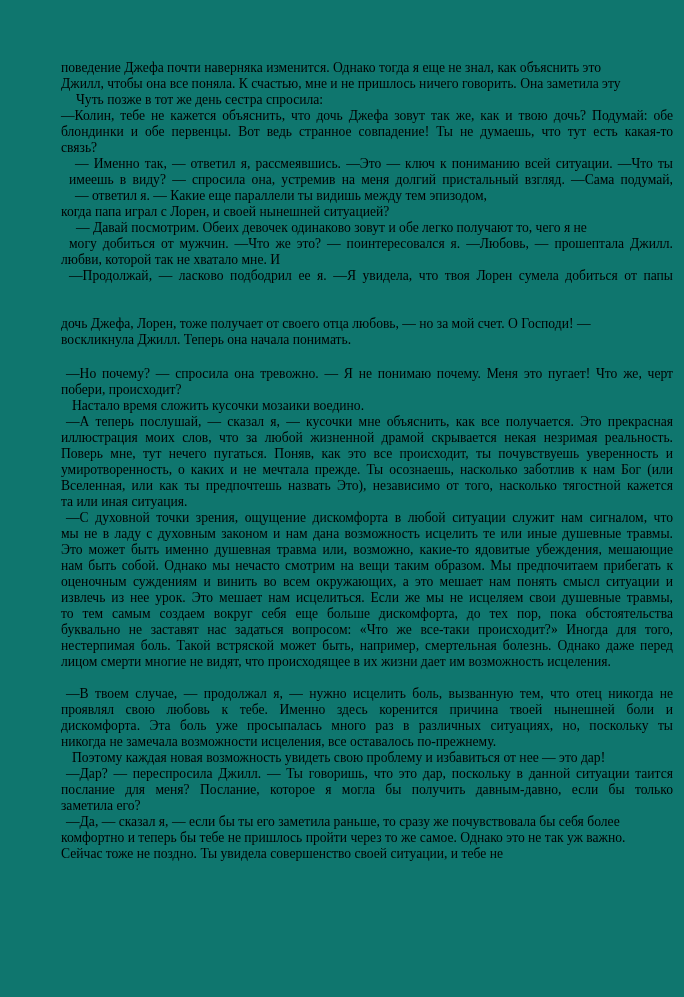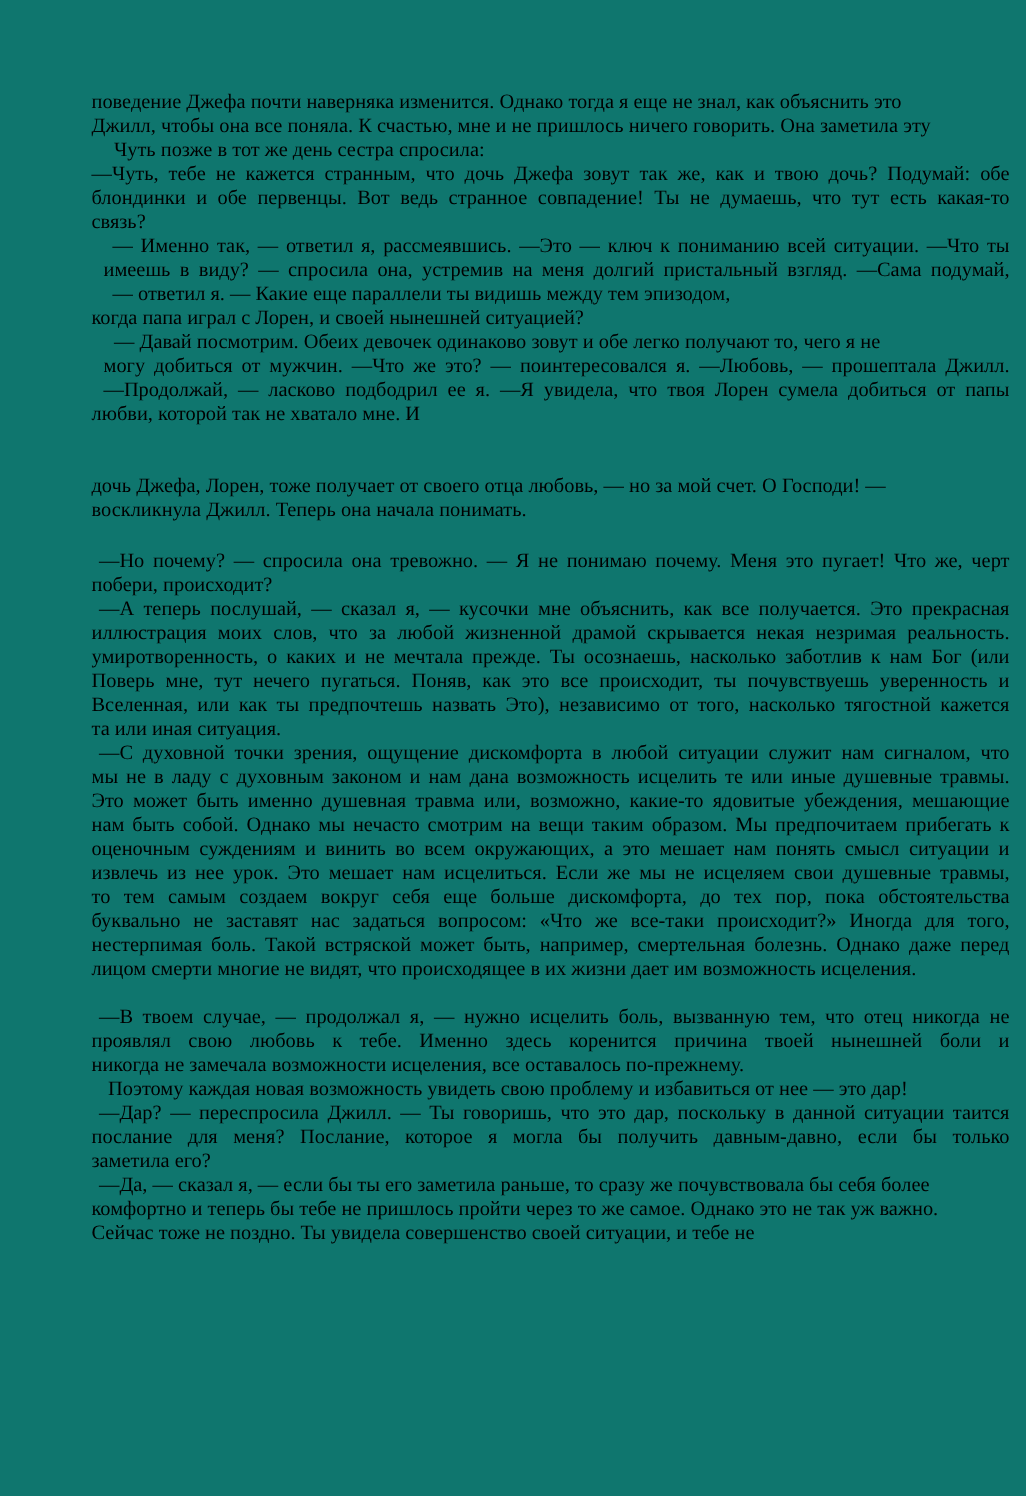--- a/index.html
+++ b/index.html
@@ -34,53 +34,55 @@
   }
 </style>
 </head>
 <body>
 
 <div class="page">
   <div class="text-block" id="textBlock">
       <div class="text-line">поведение Джефа почти наверняка изменится. Однако тогда я еще не знал, как объяснить это</div>
       <div class="text-line">Джилл, чтобы она все поняла. К счастью, мне и не пришлось ничего говорить. Она заметила эту</div>
       <div class="text-line" style="padding-left: 15px;">Чуть позже в тот же день сестра спросила:</div>
-      <div class="text-line justify">—Чуть, тебе не кажется странным, что дочь Джефа зовут так же, как и твою дочь? Подумай: обе</div>
+      <div class="text-line justify">—Колин, тебе не кажется объяснить, что дочь Джефа зовут так же, как и твою дочь? Подумай: обе</div>
       <div class="text-line justify">блондинки и обе первенцы. Вот ведь странное совпадение! Ты не думаешь, что тут есть какая-то</div>
       <div class="text-line">связь?</div>
       <div class="text-line justify" style="padding-left: 14px;">— Именно так, — ответил я, рассмеявшись. —Это — ключ к пониманию всей ситуации. —Что ты</div>
       <div class="text-line justify" style="padding-left: 8px;">имеешь в виду? — спросила она, устремив на меня долгий пристальный взгляд. —Сама подумай,</div>
       <div class="text-line" style="padding-left: 14px;">— ответил я. — Какие еще параллели ты видишь между тем эпизодом,</div>
       <div class="text-line">когда папа играл с Лорен, и своей нынешней ситуацией?</div>
       <div class="text-line" style="padding-left: 15px;">— Давай посмотрим. Обеих девочек одинаково зовут и обе легко получают то, чего я не</div>
       <div class="text-line justify" style="padding-left: 8px;">могу добиться от мужчин. —Что же это? — поинтересовался я. —Любовь, — прошептала Джилл.</div>
+      <div class="text-line">любви, которой так не хватало мне. И</div>
       <div class="text-line justify" style="padding-left: 8px;">—Продолжай, — ласково подбодрил ее я. —Я увидела, что твоя Лорен сумела добиться от папы</div>
-      <div class="text-line">любви, которой так не хватало мне. И</div>
       <div class="text-line" style="margin-top: 32px;">дочь Джефа, Лорен, тоже получает от своего отца любовь, — но за мой счет. О Господи! —</div>
       <div class="text-line">воскликнула Джилл. Теперь она начала понимать.</div>
       <div class="text-line justify" style="padding-left: 5px; margin-top: 18px;">—Но почему? — спросила она тревожно. — Я не понимаю почему. Меня это пугает! Что же, черт</div>
       <div class="text-line">побери, происходит?</div>
+      <div class="text-line" style="padding-left: 11px;">Настало время сложить кусочки мозаики воедино.</div>
       <div class="text-line justify" style="padding-left: 5px;">—А теперь послушай, — сказал я, — кусочки мне объяснить, как все получается. Это прекрасная</div>
       <div class="text-line justify">иллюстрация моих слов, что за любой жизненной драмой скрывается некая незримая реальность.</div>
+      <div class="text-line justify">Поверь мне, тут нечего пугаться. Поняв, как это все происходит, ты почувствуешь уверенность и</div>
       <div class="text-line justify">умиротворенность, о каких и не мечтала прежде. Ты осознаешь, насколько заботлив к нам Бог (или</div>
-      <div class="text-line justify">Поверь мне, тут нечего пугаться. Поняв, как это все происходит, ты почувствуешь уверенность и</div>
       <div class="text-line justify">Вселенная, или как ты предпочтешь назвать Это), независимо от того, насколько тягостной кажется</div>
       <div class="text-line">та или иная ситуация.</div>
       <div class="text-line justify" style="padding-left: 5px;">—С духовной точки зрения, ощущение дискомфорта в любой ситуации служит нам сигналом, что</div>
       <div class="text-line justify">мы не в ладу с духовным законом и нам дана возможность исцелить те или иные душевные травмы.</div>
       <div class="text-line justify">Это может быть именно душевная травма или, возможно, какие-то ядовитые убеждения, мешающие</div>
       <div class="text-line justify">нам быть собой. Однако мы нечасто смотрим на вещи таким образом. Мы предпочитаем прибегать к</div>
       <div class="text-line justify">оценочным суждениям и винить во всем окружающих, а это мешает нам понять смысл ситуации и</div>
       <div class="text-line justify">извлечь из нее урок. Это мешает нам исцелиться. Если же мы не исцеляем свои душевные травмы,</div>
       <div class="text-line justify">то тем самым создаем вокруг себя еще больше дискомфорта, до тех пор, пока обстоятельства</div>
       <div class="text-line justify">буквально не заставят нас задаться вопросом: «Что же все-таки происходит?» Иногда для того,</div>
       <div class="text-line justify">нестерпимая боль. Такой встряской может быть, например, смертельная болезнь. Однако даже перед</div>
       <div class="text-line">лицом смерти многие не видят, что происходящее в их жизни дает им возможность исцеления.</div>
       <div class="text-line justify" style="padding-left: 5px; margin-top: 16px;">—В твоем случае, — продолжал я, — нужно исцелить боль, вызванную тем, что отец никогда не</div>
       <div class="text-line justify">проявлял свою любовь к тебе. Именно здесь коренится причина твоей нынешней боли и</div>
+      <div class="text-line justify">дискомфорта. Эта боль уже просыпалась много раз в различных ситуациях, но, поскольку ты</div>
       <div class="text-line">никогда не замечала возможности исцеления, все оставалось по-прежнему.</div>
       <div class="text-line" style="padding-left: 11px;">Поэтому каждая новая возможность увидеть свою проблему и избавиться от нее — это дар!</div>
       <div class="text-line justify" style="padding-left: 5px;">—Дар? — переспросила Джилл. — Ты говоришь, что это дар, поскольку в данной ситуации таится</div>
       <div class="text-line justify">послание для меня? Послание, которое я могла бы получить давным-давно, если бы только</div>
       <div class="text-line">заметила его?</div>
       <div class="text-line" style="padding-left: 5px;">—Да, — сказал я, — если бы ты его заметила раньше, то сразу же почувствовала бы себя более</div>
       <div class="text-line">комфортно и теперь бы тебе не пришлось пройти через то же самое. Однако это не так уж важно.</div>
       <div class="text-line">Сейчас тоже не поздно. Ты увидела совершенство своей ситуации, и тебе не</div>
     </div>
 </div>

